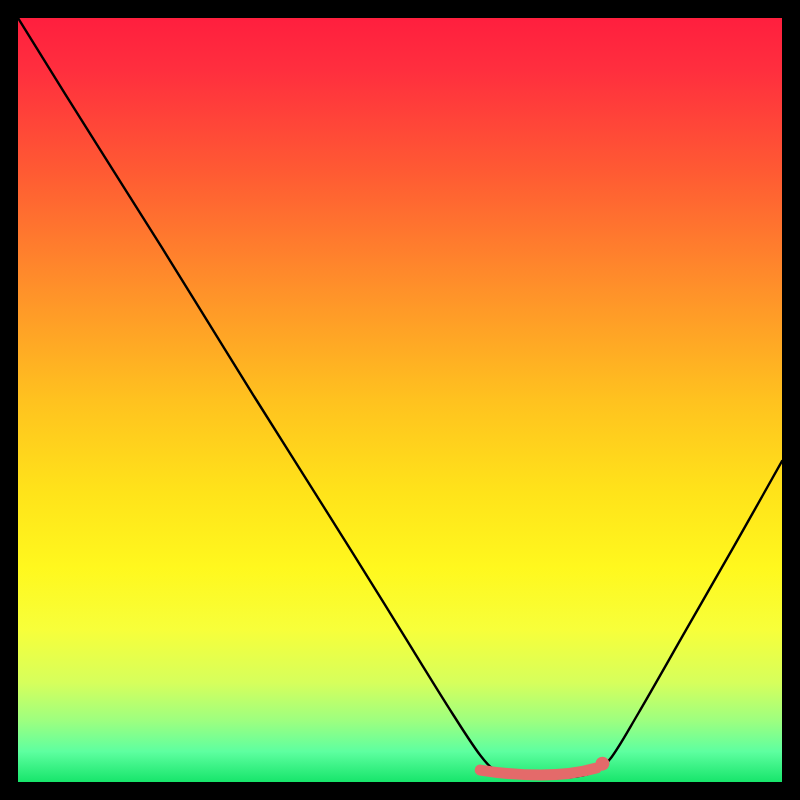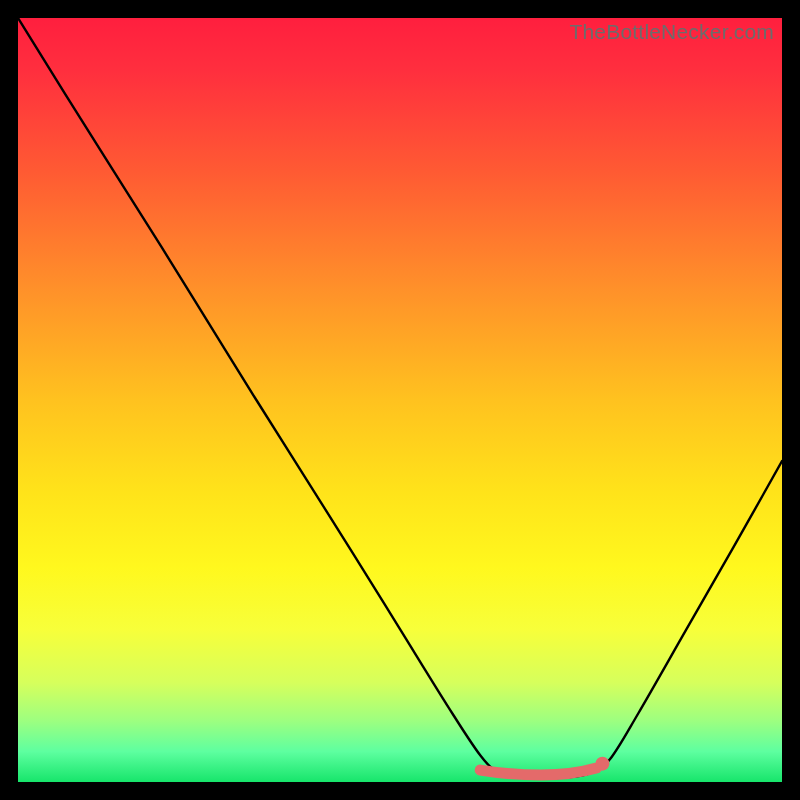--- a/index.html
+++ b/index.html
@@ -34,21 +34,20 @@
     left: 0;
     top: 0;
     width: 764px;
     height: 764px;
   }
 </style>
 </head>
 <body>
 
 <div class="frame">
-  <div class="watermark">TheBottleNecker.com</div>
 
   <svg class="plot" viewBox="0 0 764 764" preserveAspectRatio="none">
     <defs>
       <linearGradient id="bg-grad" x1="0" y1="0" x2="0" y2="1">
       <stop offset="0%" stop-color="#ff1f3e"></stop>
           <stop offset="7.000000000000001%" stop-color="#ff2f3e"></stop>
           <stop offset="20%" stop-color="#ff5a33"></stop>
           <stop offset="35%" stop-color="#ff8f2a"></stop>
           <stop offset="50%" stop-color="#ffc21f"></stop>
           <stop offset="62%" stop-color="#ffe31a"></stop>

